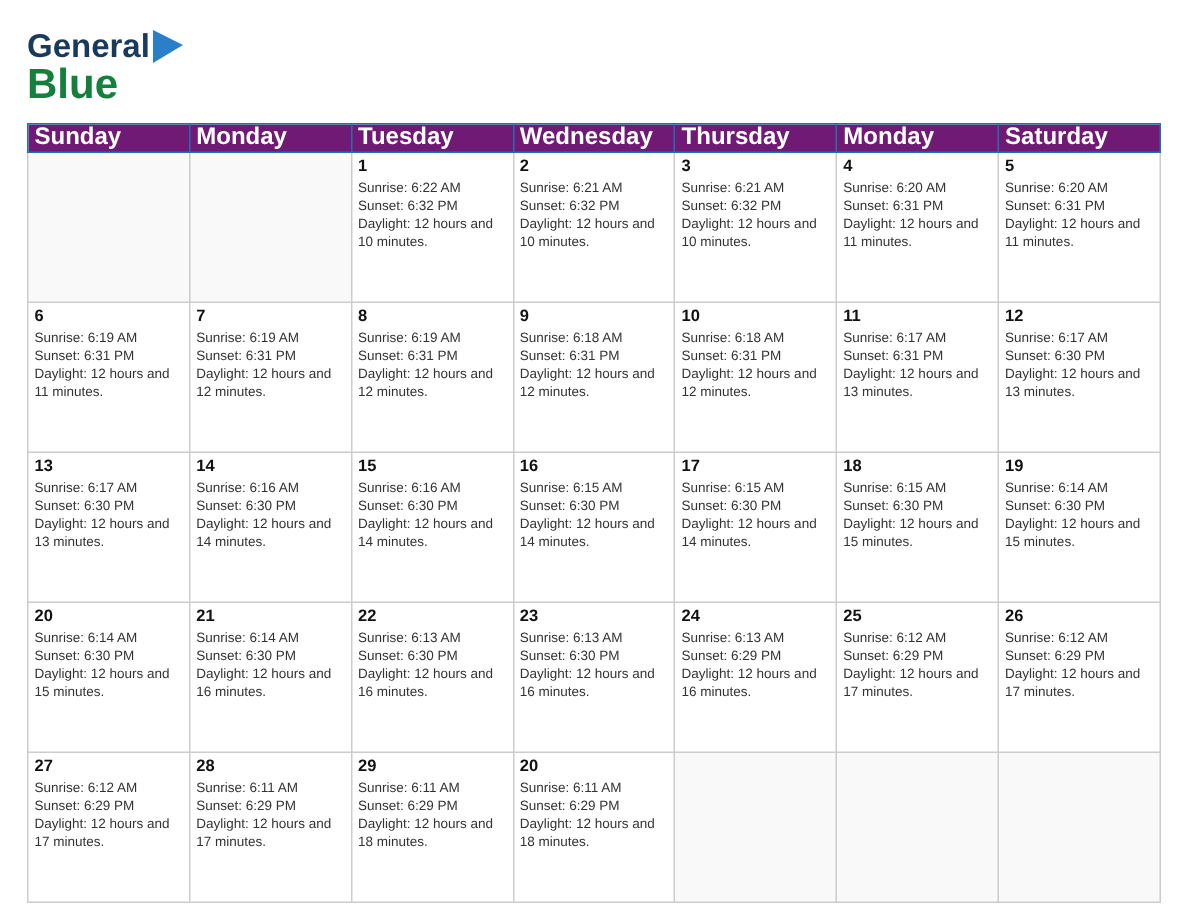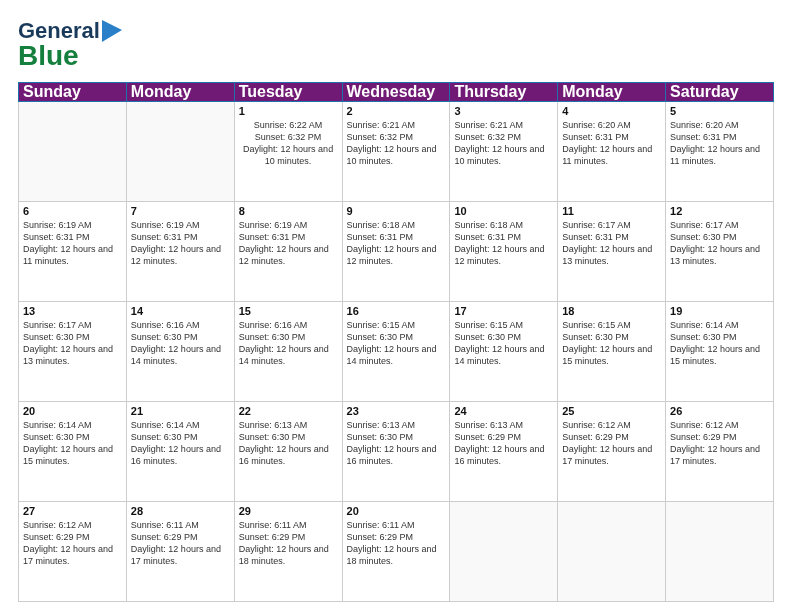--- a/index.html
+++ b/index.html
@@ -117,21 +117,21 @@
           <th>Monday</th>
           <th>Saturday</th>
         </tr>
     </thead>
     <tbody id="calendar-body">
     <tr>
           <td class="empty"></td>
           <td class="empty"></td>
           <td>
             <span class="day-num">1</span>
-            <div class="cell-info" style="white-space: pre-line; text-align: center;">Sunrise: 6:22 AM
+            <div class="cell-info" style="white-space: pre-line;">Sunrise: 6:22 AM
 Sunset: 6:32 PM
 Daylight: 12 hours and 10 minutes.</div>
           </td>
           <td>
             <span class="day-num">2</span>
             <div class="cell-info" style="white-space: pre-line;">Sunrise: 6:21 AM
 Sunset: 6:32 PM
 Daylight: 12 hours and 10 minutes.</div>
           </td>
           <td>

